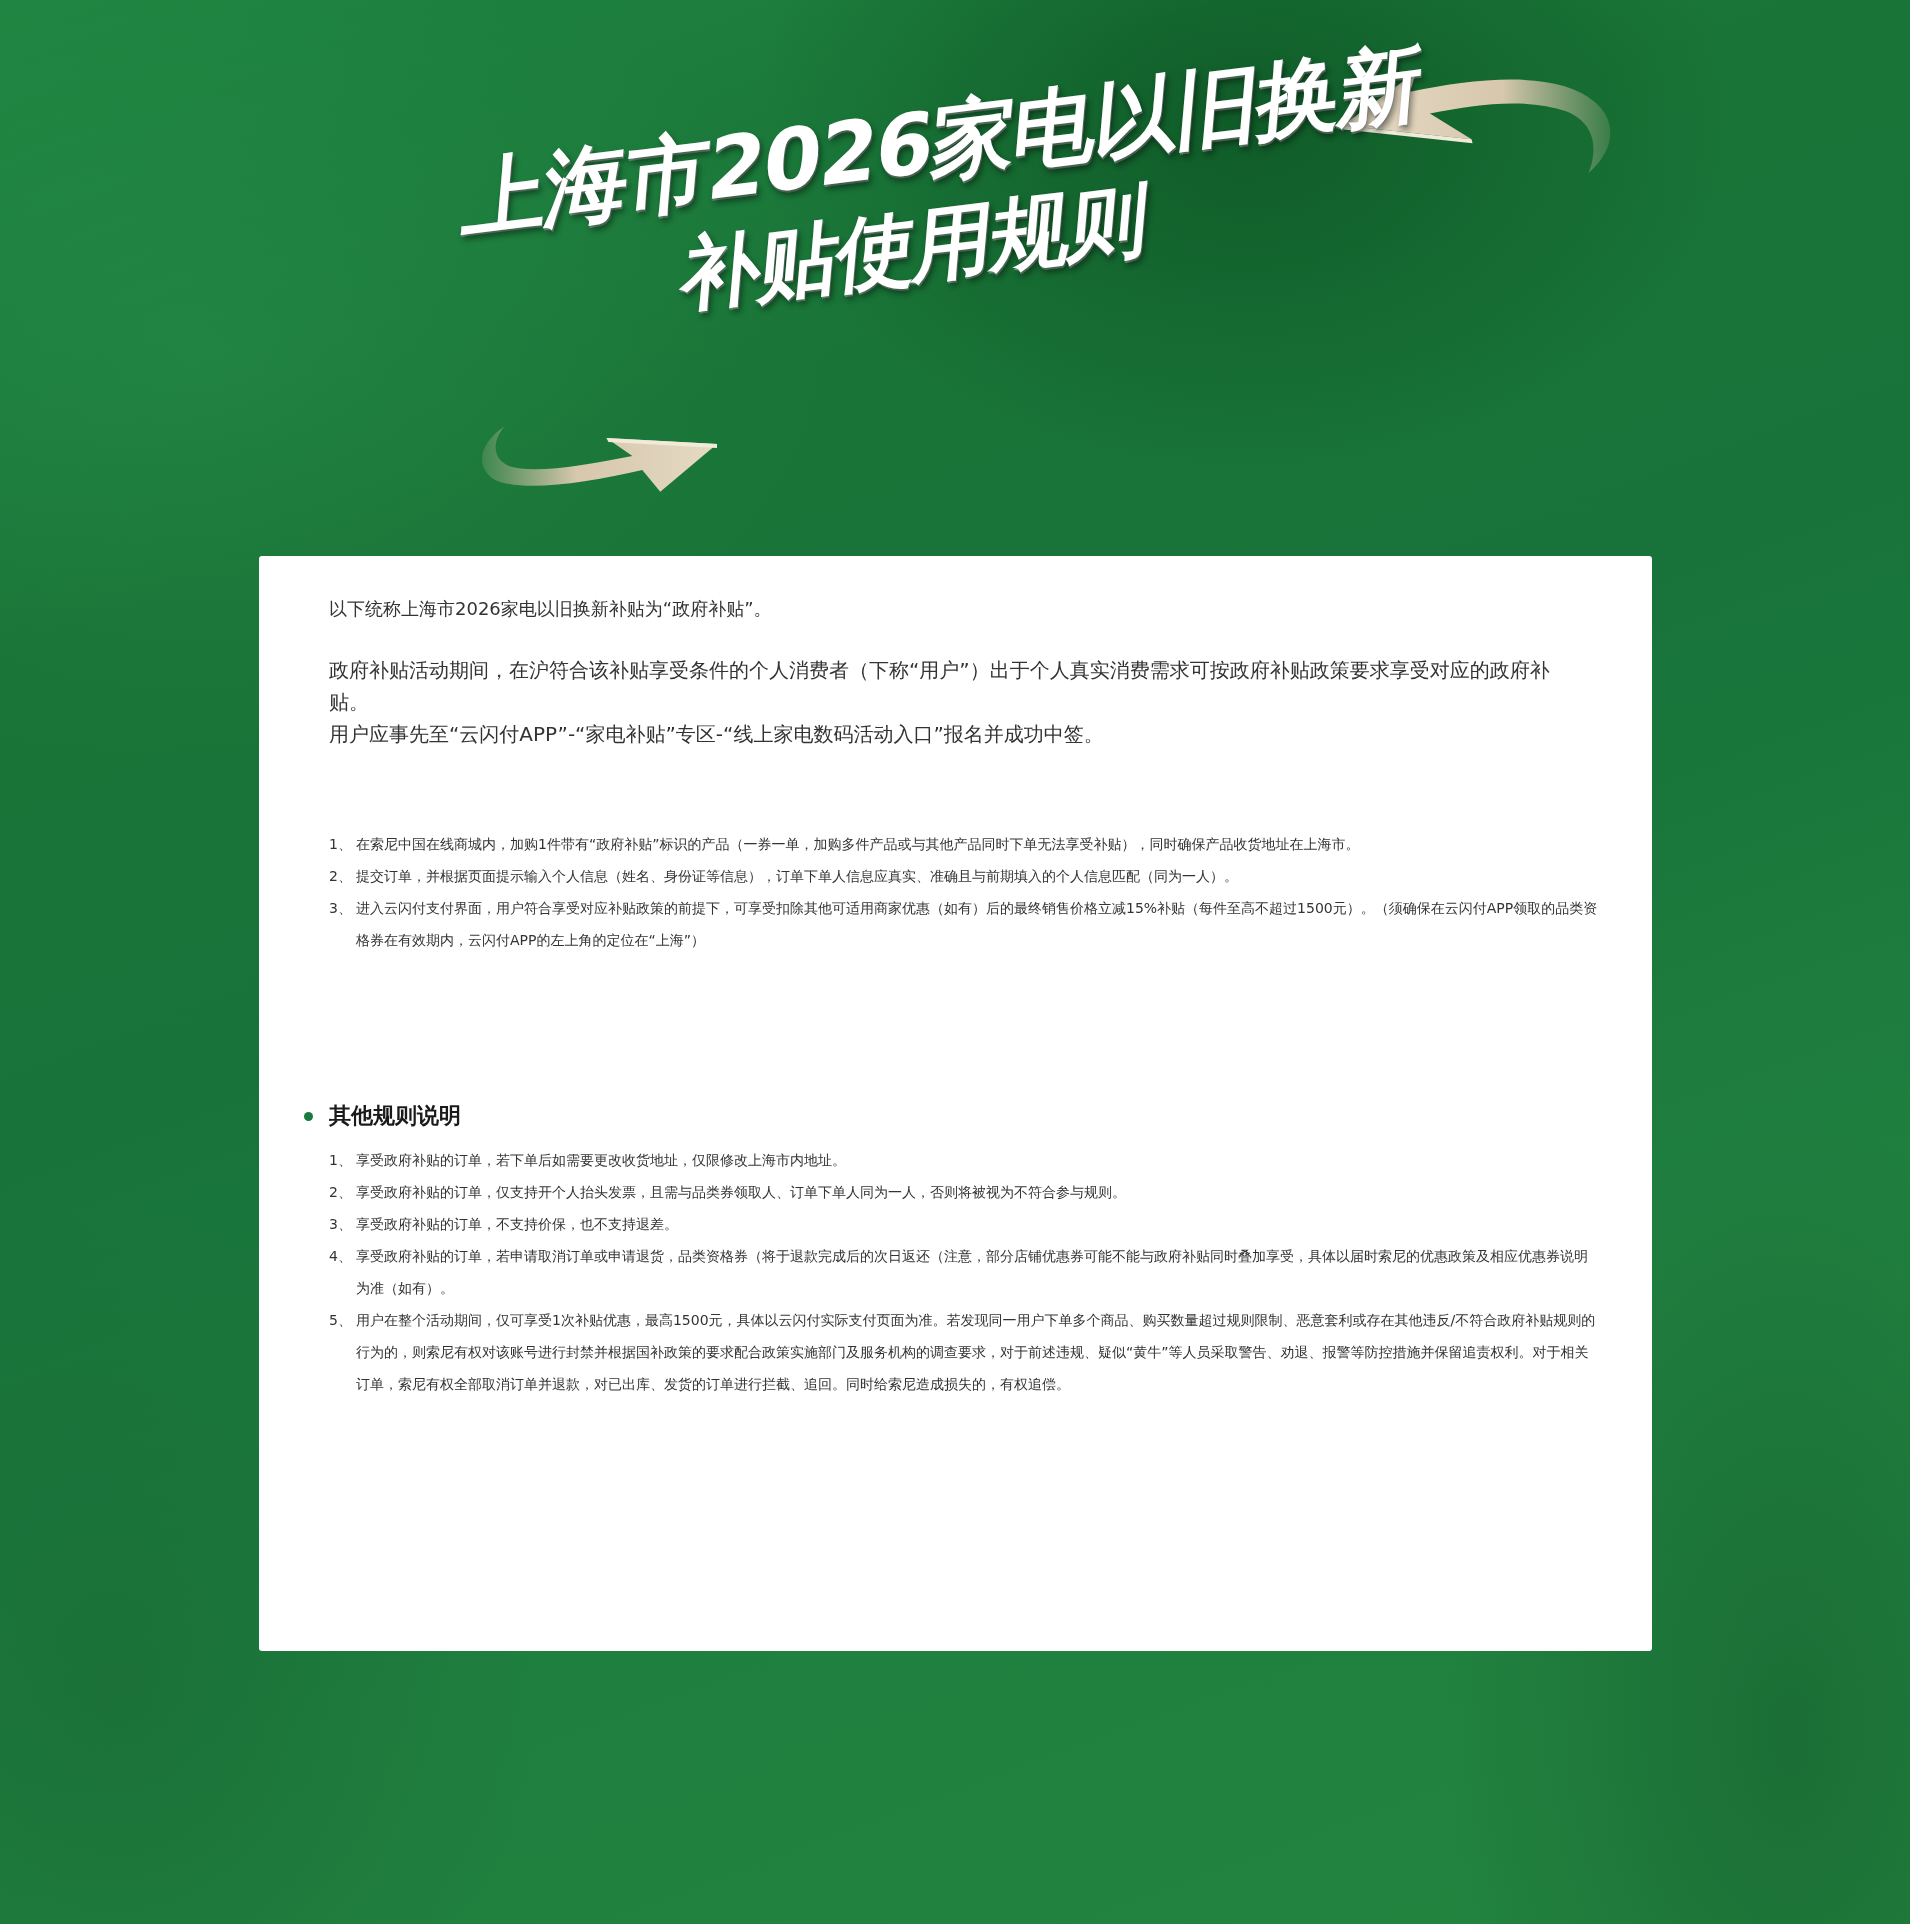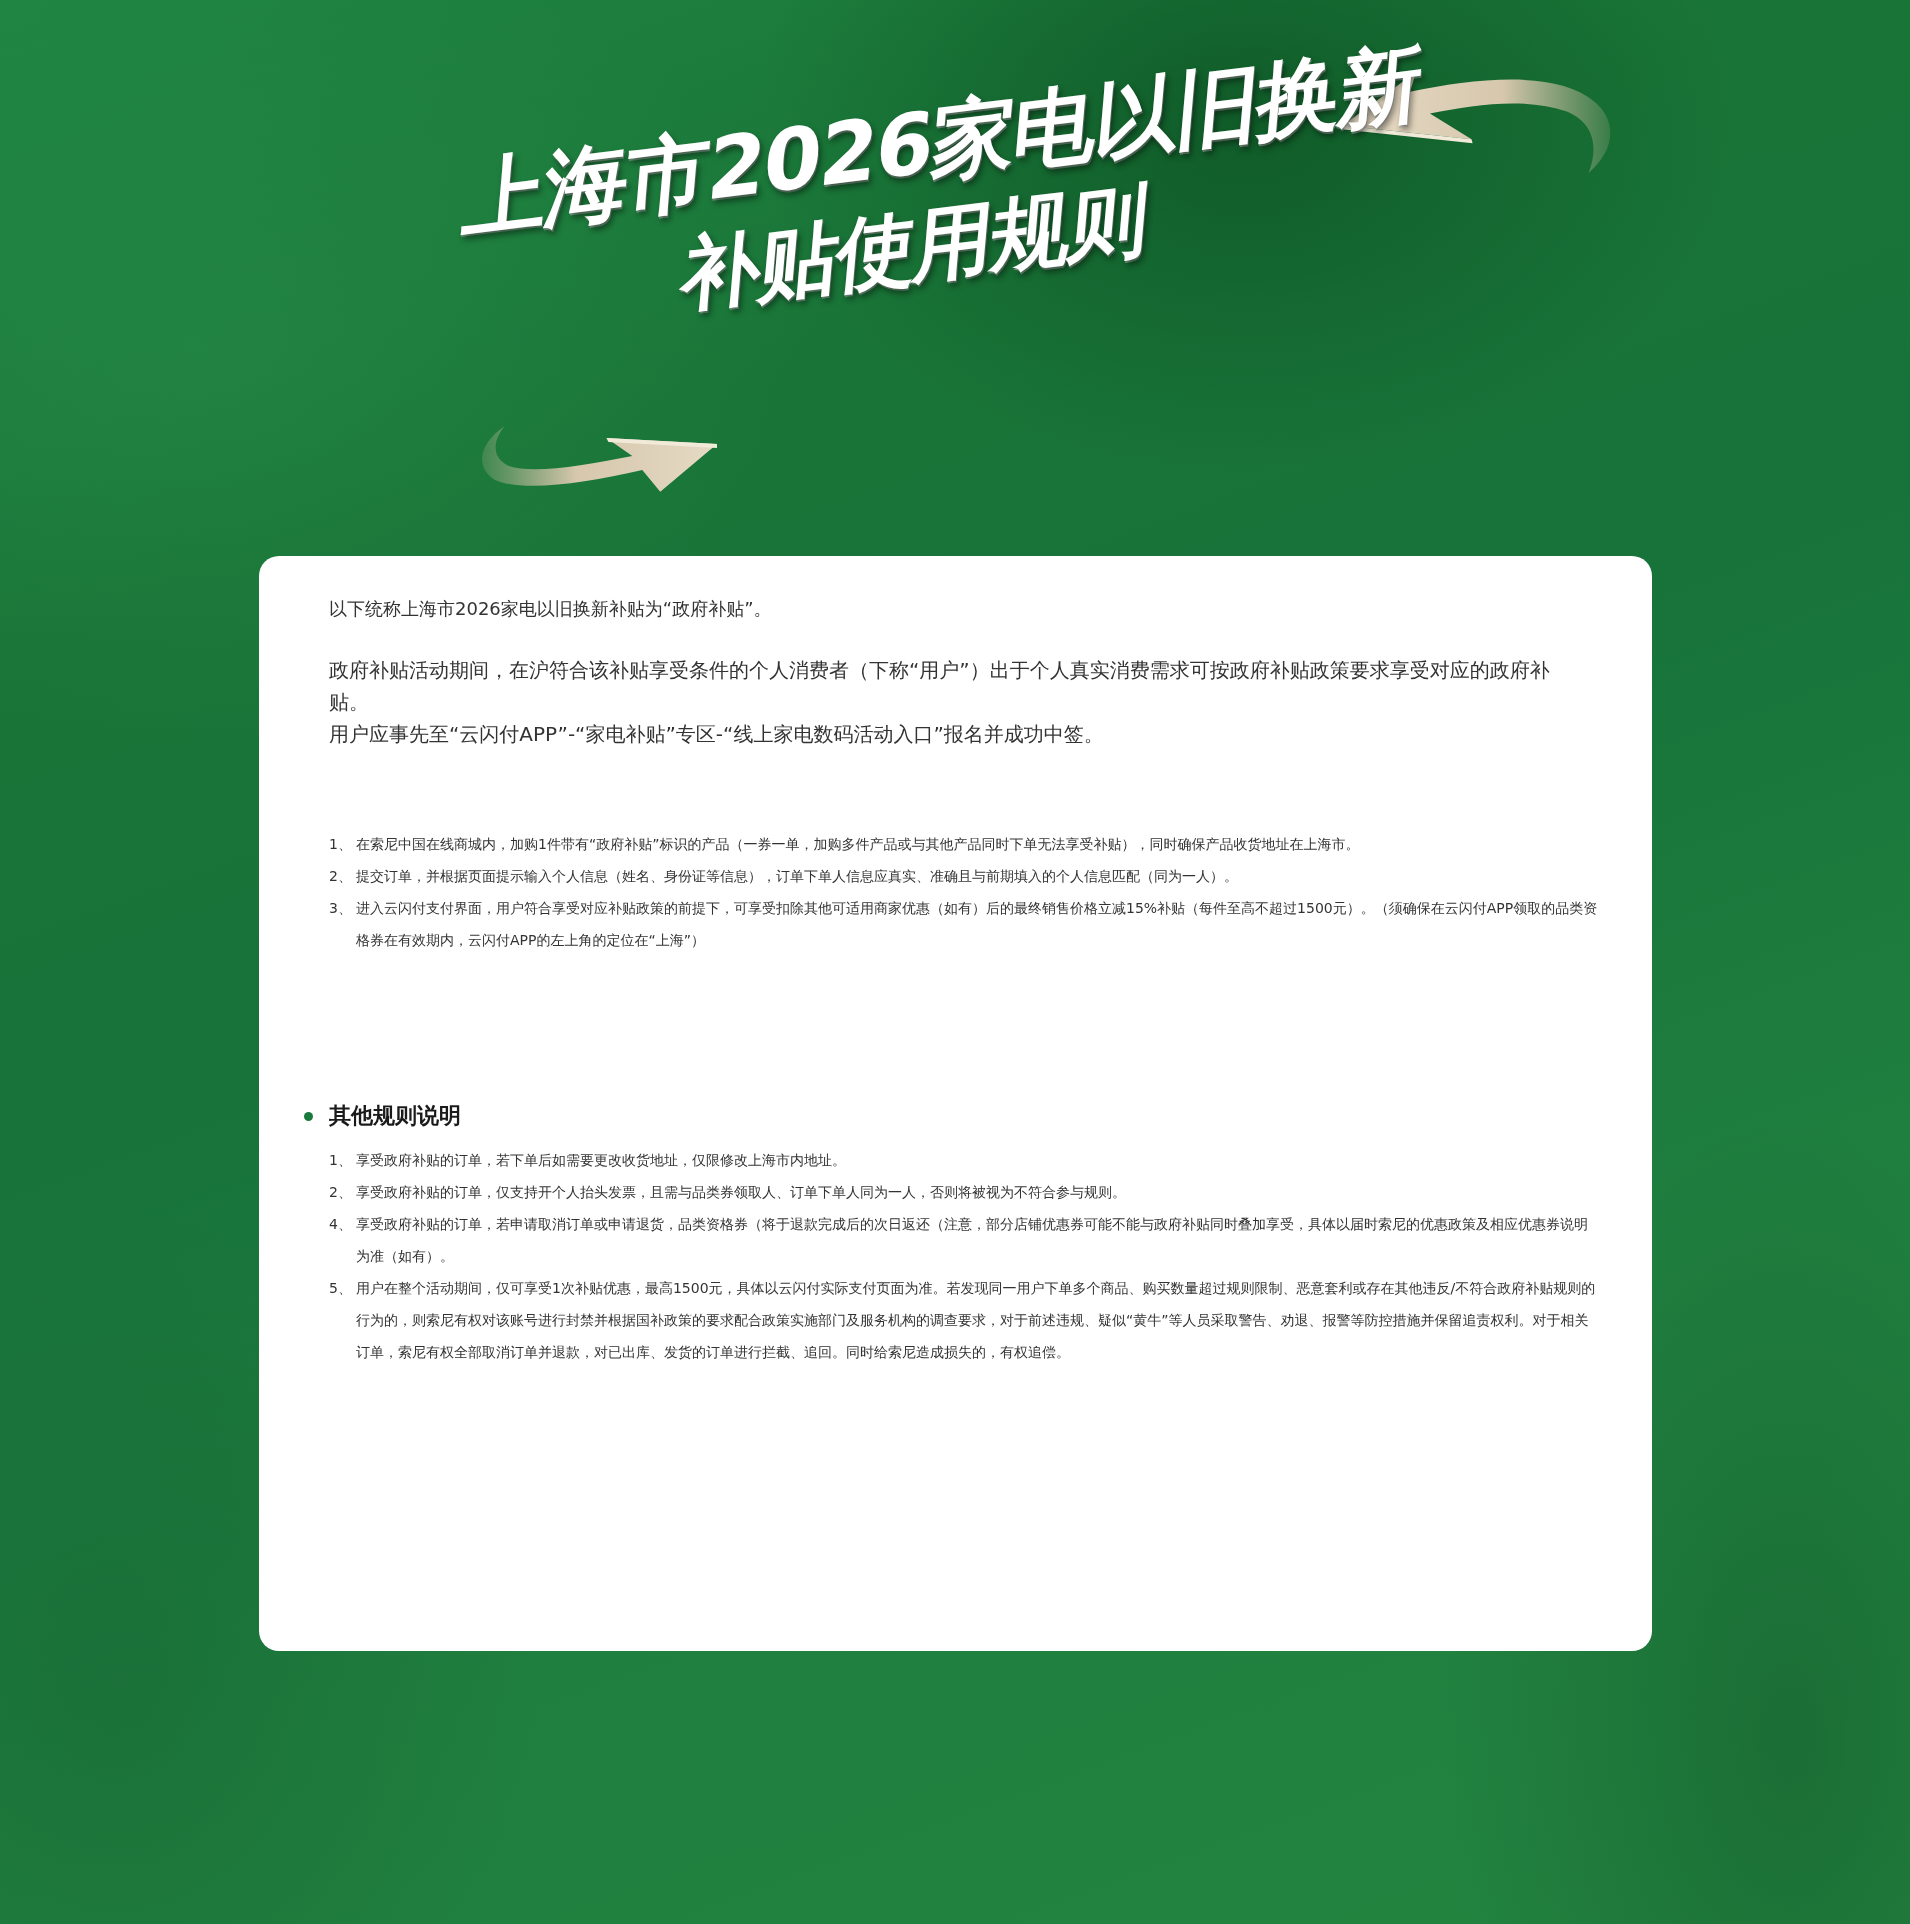--- a/index.html
+++ b/index.html
@@ -33,21 +33,21 @@
     .title-line2 { display: block; font-size: 80px; line-height: 100px; padding-left: 229px; white-space: nowrap; margin-top: 2px; }
     .arrow { position: absolute; }
     .arrow-top { left: 1328px; top: 62px; width: 299px; height: 119px; }
     .arrow-bottom { left: 463px; top: 408px; width: 259px; height: 90px; }
 
     .card {
       position: absolute;
       left: 259px; top: 556px;
       width: 1393px; height: 1095px;
       background: #ffffff;
-      border-radius: 20px;
+      border-radius: 3px;
       padding: 40px 80px 0 70px;
       color: #333333;
     }
     .intro {
       font-size: 18px; line-height: 26px; color: #333;
       padding-left: 0;
       margin-left: 0;
       position: absolute; left: 70px; top: 40px;
     }
     .section { position: absolute; left: 45px; width: 1294px; }
@@ -127,18 +127,19 @@
   </div>
 
   <div class="section sec3">
     <div class="section-title">
       <span class="bullet"></span>
       <span>其他规则说明</span>
     </div>
     <ul class="list body">
       <li><span class="num">1、</span><span>享受政府补贴的订单，若下单后如需要更改收货地址，仅限修改上海市内地址。</span></li>
       <li><span class="num">2、</span><span>享受政府补贴的订单，仅支持开个人抬头发票，且需与品类券领取人、订单下单人同为一人，否则将被视为不符合参与规则。</span></li>
+      <li><span class="num">3、</span><span>享受政府补贴的订单，不支持价保，也不支持退差。</span></li>
       <li><span class="num">4、</span><span>享受政府补贴的订单，若申请取消订单或申请退货，品类资格券（将于退款完成后的次日返还（注意，部分店铺优惠券可能不能与政府补贴同时叠加享受，具体以届时索尼的优惠政策及相应优惠券说明为准（如有）。</span></li>
       <li><span class="num">5、</span><span>用户在整个活动期间，仅可享受1次补贴优惠，最高1500元，具体以云闪付实际支付页面为准。若发现同一用户下单多个商品、购买数量超过规则限制、恶意套利或存在其他违反/不符合政府补贴规则的行为的，则索尼有权对该账号进行封禁并根据国补政策的要求配合政策实施部门及服务机构的调查要求，对于前述违规、疑似“黄牛”等人员采取警告、劝退、报警等防控措施并保留追责权利。对于相关订单，索尼有权全部取消订单并退款，对已出库、发货的订单进行拦截、追回。同时给索尼造成损失的，有权追偿。</span></li>
     </ul>
   </div>
 </div>
 
 
 </body></html>

